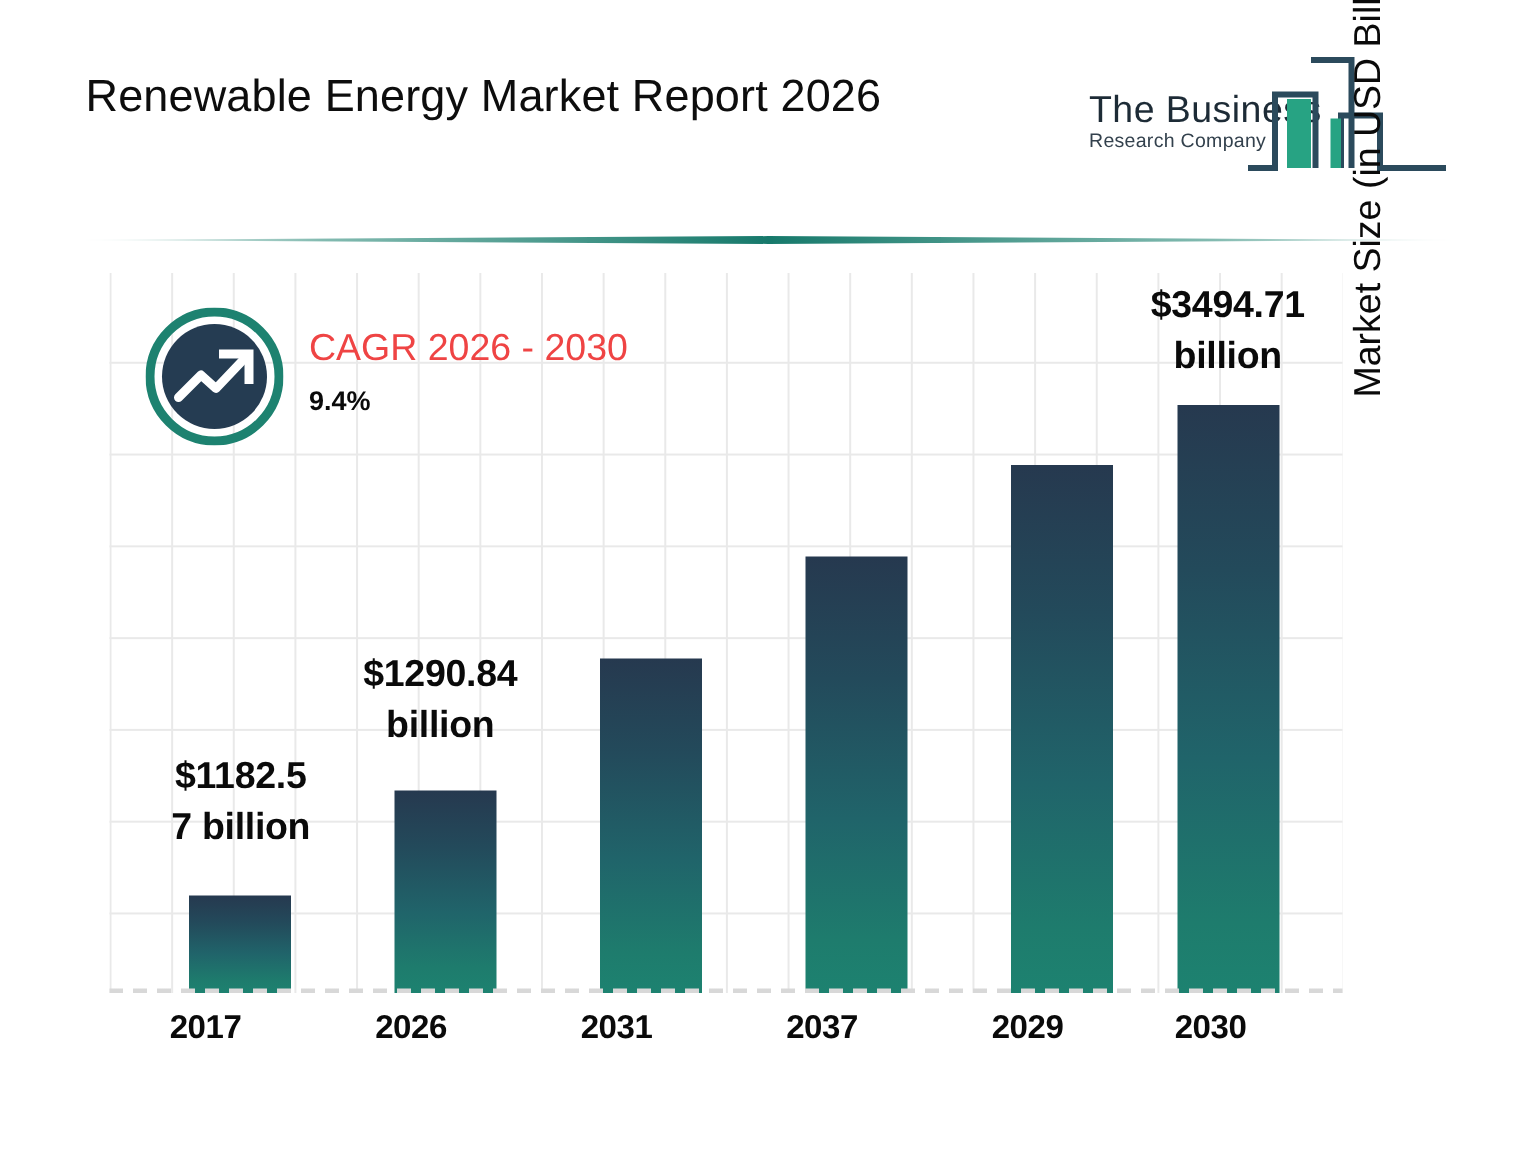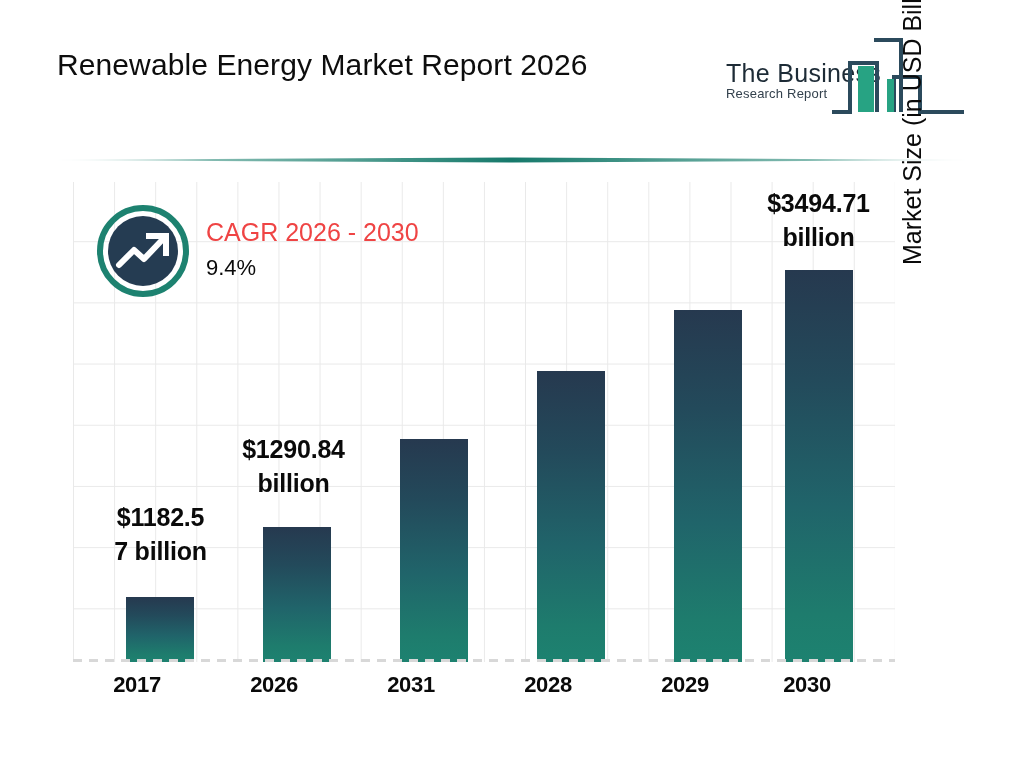--- a/index.html
+++ b/index.html
@@ -182,38 +182,38 @@
     top: 11px;
   }
   #cagr-period {
     font-size: 25px;
     font-weight: 400;
     color: #ef4444;
     line-height: 33px;
     white-space: nowrap;
   }
   #cagr-value {
-    font-size: 22px;
-    font-weight: normal;
+    font-size: 18px;
+    font-weight: bold;
     color: #0a0a0a;
     line-height: 37px;
     white-space: nowrap;
   }
 </style>
 </head>
 <body>
 
 <div id="header">
 
   <div id="report-title">Renewable Energy Market Report 2026</div>
 
   <div id="logo">
     <div id="logo-text">
       <div id="logo-text-main">The Business</div>
-      <div id="logo-text-sub">Research Report</div>
+      <div id="logo-text-sub">Research Company</div>
     </div>
     <svg id="logo-mark" viewBox="0 0 136 85">
 
       <path d="M44 7 L71 7 L71 79" fill="none" stroke="#2b4a5c" stroke-width="4"></path>
 
       <path d="M2 79 L20 79 L20 30 L47 30 L47 79" fill="none" stroke="#2b4a5c" stroke-width="4"></path>
 
       <path d="M64 79 L64 44 L90 44 L90 79 L134 79" fill="none" stroke="#2b4a5c" stroke-width="4"></path>
 
       <rect x="28" y="33" width="16" height="46" fill="#27a383"></rect>
@@ -253,21 +253,21 @@
   <div class="value-label" style="left:90px; top:500px; width:141px;">$1182.5
 7 billion</div>
   <div class="value-label" style="left:216px; top:432px; width:155px;">$1290.84
 billion</div>
   <div class="value-label" style="left:741px; top:186px; width:155px;">$3494.71
 billion</div>
 
   <div class="x-tick" style="left:90px; width:94px;">2017</div>
   <div class="x-tick" style="left:227px; width:94px;">2026</div>
   <div class="x-tick" style="left:364px; width:94px;">2031</div>
-  <div class="x-tick" style="left:501px; width:94px;">2028</div>
+  <div class="x-tick" style="left:501px; width:94px;">2037</div>
   <div class="x-tick" style="left:638px; width:94px;">2029</div>
   <div class="x-tick" style="left:760px; width:94px;">2030</div>
 
   <div id="y-axis-title">Market Size (in USD Billion)</div>
 
   <div id="cagr-badge">
     <svg id="cagr-circle" viewBox="0 0 92 92">
       <circle cx="46" cy="46" r="43" fill="none" stroke="#1d8270" stroke-width="6"></circle>
       <circle cx="46" cy="46" r="35" fill="#253c52"></circle>
       <path d="M22 60 L37 45 L47 54 L66 34" fill="none" stroke="#ffffff" stroke-width="6" stroke-linecap="round" stroke-linejoin="round"></path>

